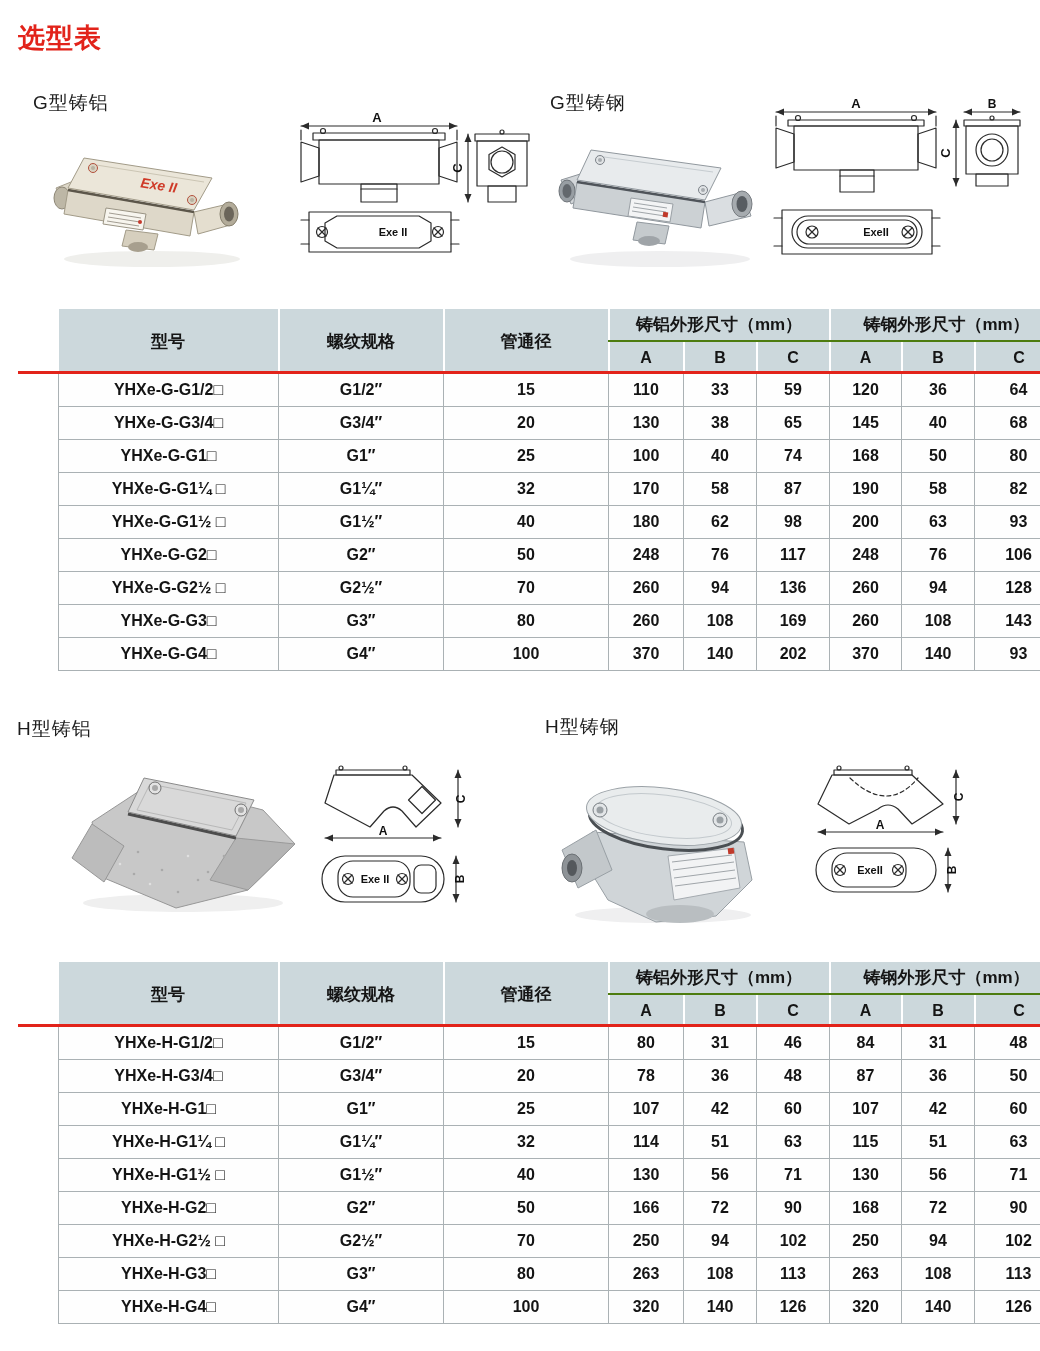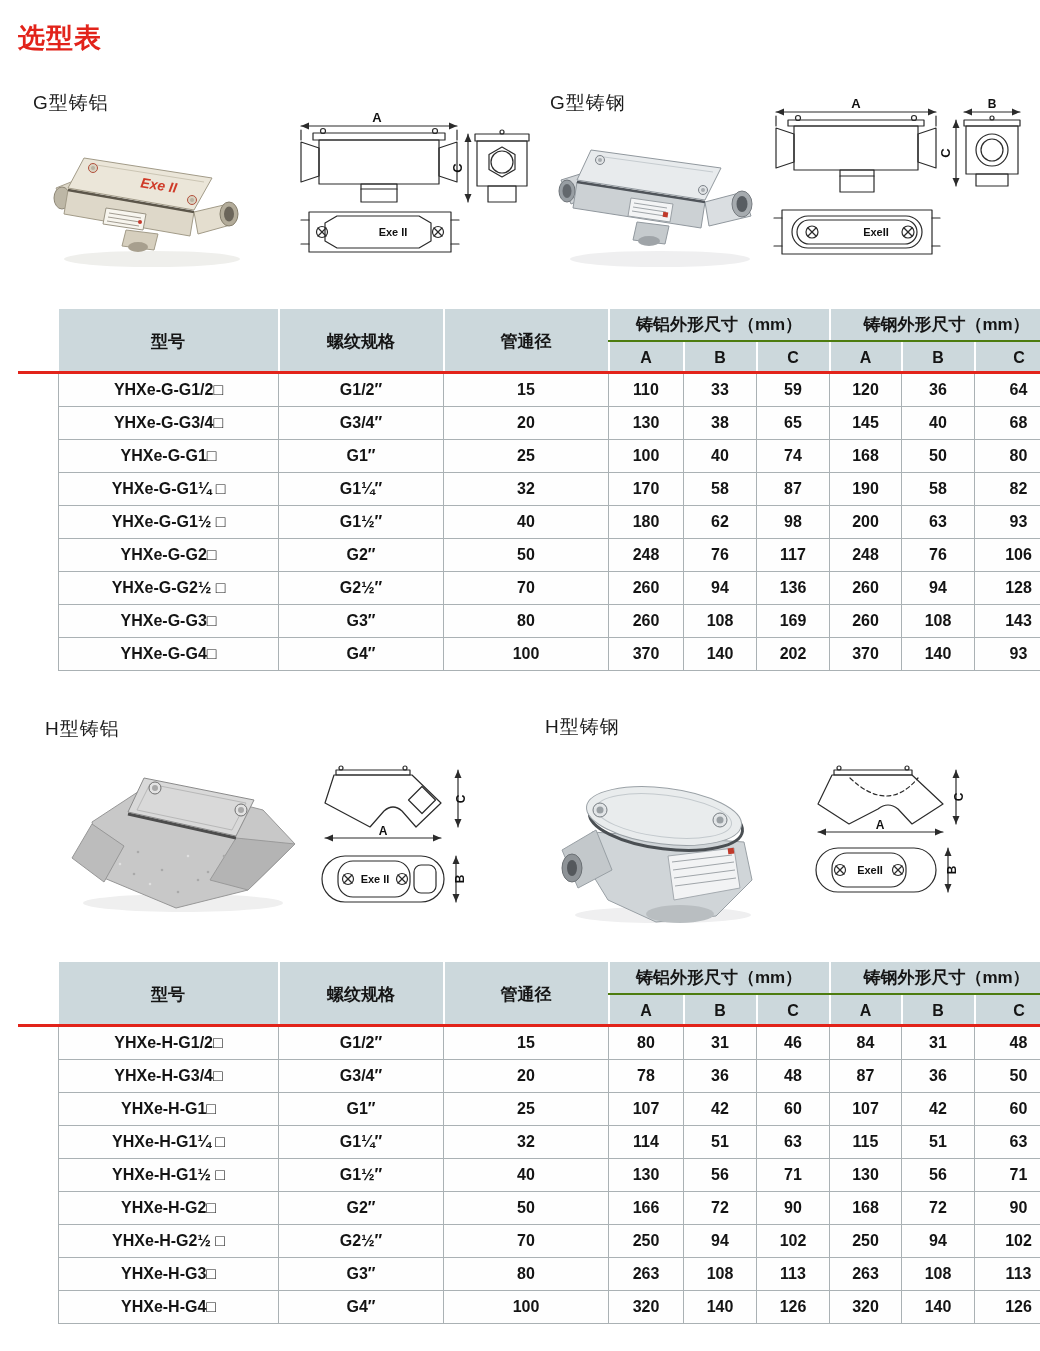--- a/index.html
+++ b/index.html
@@ -310,21 +310,21 @@
             <td>202</td>
             <td>370</td>
             <td>140</td>
             <td>93</td>
           </tr>
         </tbody>
     </table>
     <div class="red-rule"></div>
   </div>
 
-  <div class="sec-label" style="left:45px;top:716px">H型铸铝</div>
+  <div class="sec-label" style="left:17px;top:716px">H型铸铝</div>
   <div class="sec-label" style="left:545px;top:714px">H型铸钢</div>
 
   <svg class="photo" style="left:58px;top:752px" width="250" height="165" viewBox="0 0 250 165">
     <ellipse cx="125" cy="151" rx="100" ry="9" fill="#efefef"></ellipse>
     <polygon points="34,70 95,30 205,58 237,92 190,138 118,156 46,126" fill="#c8c8c8" stroke="#979797"></polygon>
     <polygon points="34,72 66,94 46,130 14,106" fill="#bcbcbc" stroke="#979797"></polygon>
     <polygon points="178,86 237,92 190,138 152,128" fill="#b4b4b4" stroke="#9a9a9a"></polygon>
     <circle cx="80" cy="100" r="1.3" fill="#a9a9a9"></circle>
       <circle cx="104" cy="118" r="1.3" fill="#a9a9a9"></circle>
     <circle cx="130" cy="104" r="1.3" fill="#e0e0e0"></circle>

